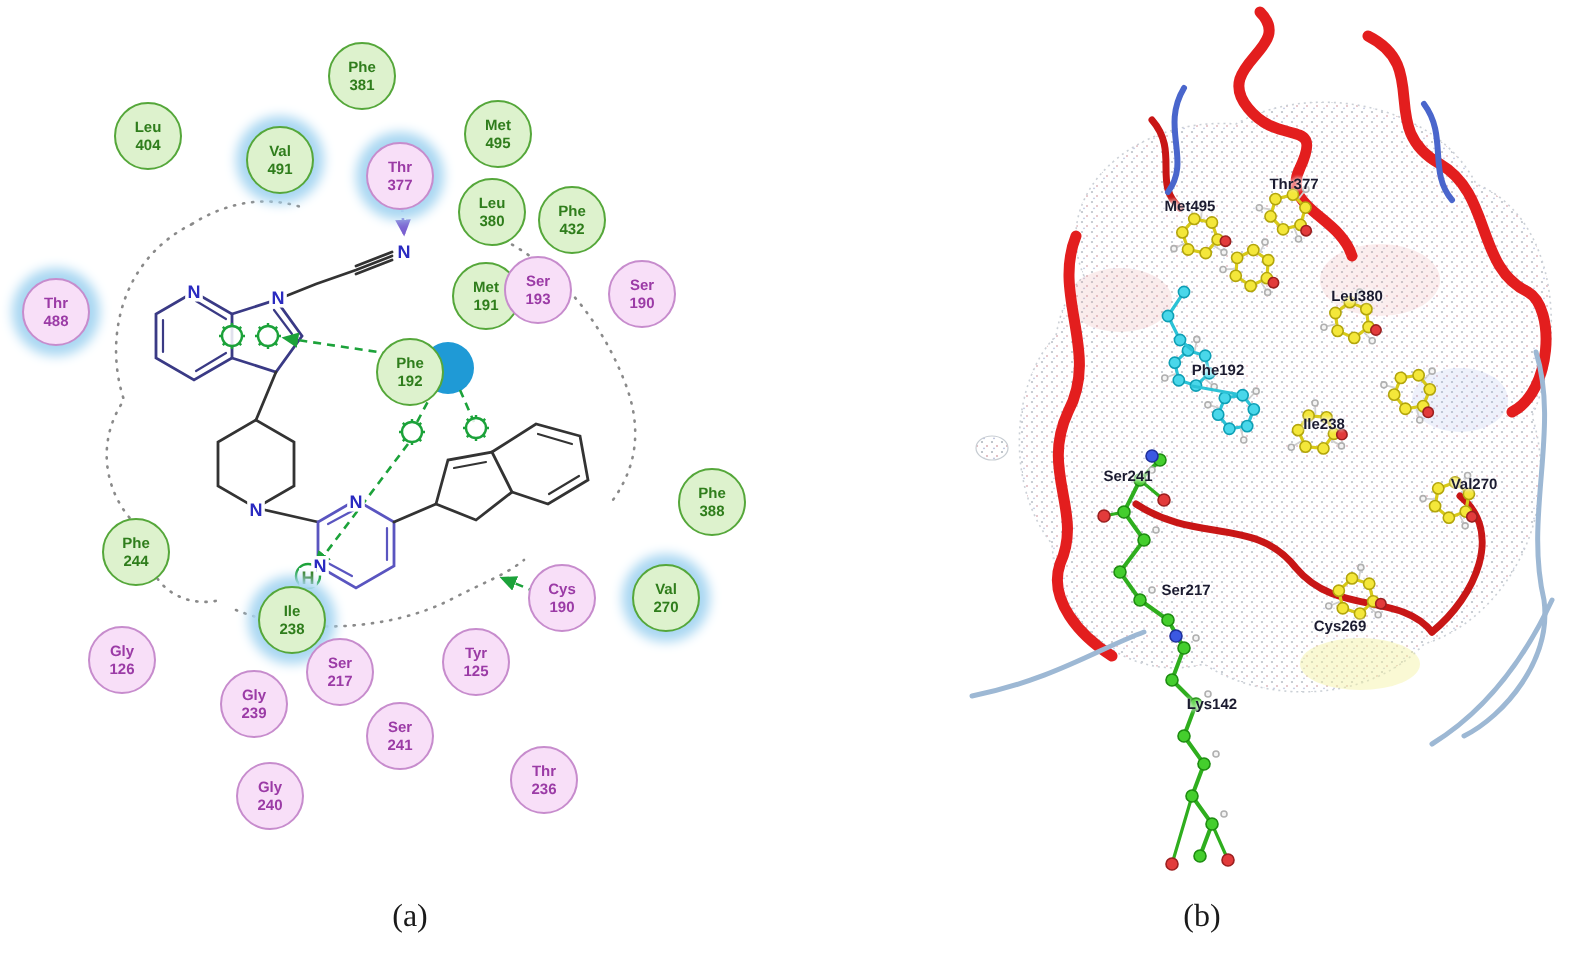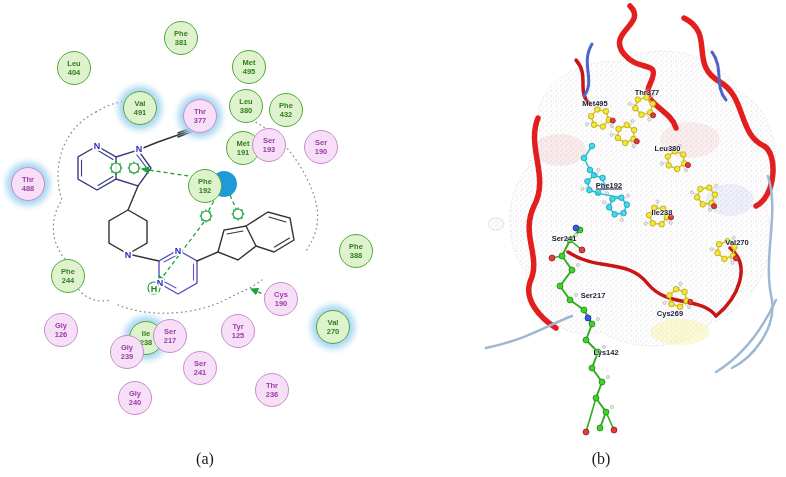--- a/index.html
+++ b/index.html
@@ -24,21 +24,21 @@
   .bline{stroke:var(--hbd);stroke-width:1.3;fill:none;stroke-dasharray:3 3;}
   .centroid{stroke:var(--ixn);fill:rgba(255,255,255,.85);stroke-width:1.2;}
   .atom{font:700 9px "Liberation Sans",sans-serif;text-anchor:middle;dominant-baseline:central;
         paint-order:stroke;stroke:#fff;stroke-width:3.5px;}
   
   .bubble{position:absolute;width:34px;height:34px;border-radius:50%;display:flex;flex-direction:column;
           align-items:center;justify-content:center;text-align:center;box-sizing:border-box;
           border:1.2px solid;font:700 7.5px/1.2 "Liberation Sans",sans-serif;}
   .bubble.hydrophobic{background:var(--hyd-fill);border-color:var(--hyd-border);color:var(--hyd-text);}
   .bubble.polar{background:var(--pol-fill);border-color:var(--pol-border);color:var(--pol-text);}
-  .bubble.halo{box-shadow:0 0 6px 5px var(--halo);margin-top:28px;}
+  .bubble.halo{box-shadow:0 0 6px 5px var(--halo);}
   
   .ribbon{stroke:#e31e1e;stroke-width:5.5;fill:none;stroke-linecap:round;}
   .ribbon.thin{stroke-width:3.5;stroke:#c81616;}
   .strand{stroke:#9db8d4;stroke-width:2.5;fill:none;stroke-linecap:round;}
   .strand.blue{stroke:#4a66cc;stroke-width:3;}
   .blabel{position:absolute;transform:translate(-50%,-50%);font:700 7.5px "Liberation Sans",sans-serif;
           color:#1b1b30;text-shadow:0 0 2px #fff,0 0 2px #fff;white-space:nowrap;}
   .cap{position:absolute;transform:translateX(-50%);font:16px "Liberation Serif",serif;color:#1a1a1a;}
 </style>
 </head>
@@ -509,22 +509,22 @@
           <circle cx="134" cy="430" r="3" fill="#e23b3b" stroke="#9c1f1f" stroke-width="0.8"></circle>
           <circle cx="106" cy="432" r="3" fill="#e23b3b" stroke="#9c1f1f" stroke-width="0.8"></circle>
           <circle cx="108" cy="318" r="3" fill="#3b58e2" stroke="#1f2f9c" stroke-width="0.8"></circle>
           <circle cx="96" cy="228" r="3" fill="#3b58e2" stroke="#1f2f9c" stroke-width="0.8"></circle>
         </g>
     </svg>
 
     <div id="b-labels" style="position:absolute;left:0;top:0;width:306px;height:477px;pointer-events:none;">
         <div class="blabel" style="left: 115px; top: 103px;">Met495</div>
         <div class="blabel" style="left: 167px; top: 92px;">Thr377</div>
-        <div class="blabel" style="left: 180px; top: 148px; padding-left: 15px;">Leu380</div>
-        <div class="blabel" style="left: 129px; top: 185px; text-decoration: underline;">Phe192</div>
+        <div class="blabel" style="left: 191px; top: 148px; padding-left: 15px;">Leu380</div>
+        <div class="blabel" style="left: 129px; top: 185px;">Phe192</div>
         <div class="blabel" style="left: 182px; top: 212px;">Ile238</div>
         <div class="blabel" style="left: 257px; top: 242px;">Val270</div>
         <div class="blabel" style="left: 84px; top: 238px;">Ser241</div>
         <div class="blabel" style="left: 69px; top: 295px; margin-left: 44px;">Ser217</div>
         <div class="blabel" style="left: 190px; top: 313px;">Cys269</div>
         <div class="blabel" style="left: 126px; top: 352px;">Lys142</div>
       </div>
   </div>
 
   <div class="cap" style="left:205px;top:450px;">(a)</div>

